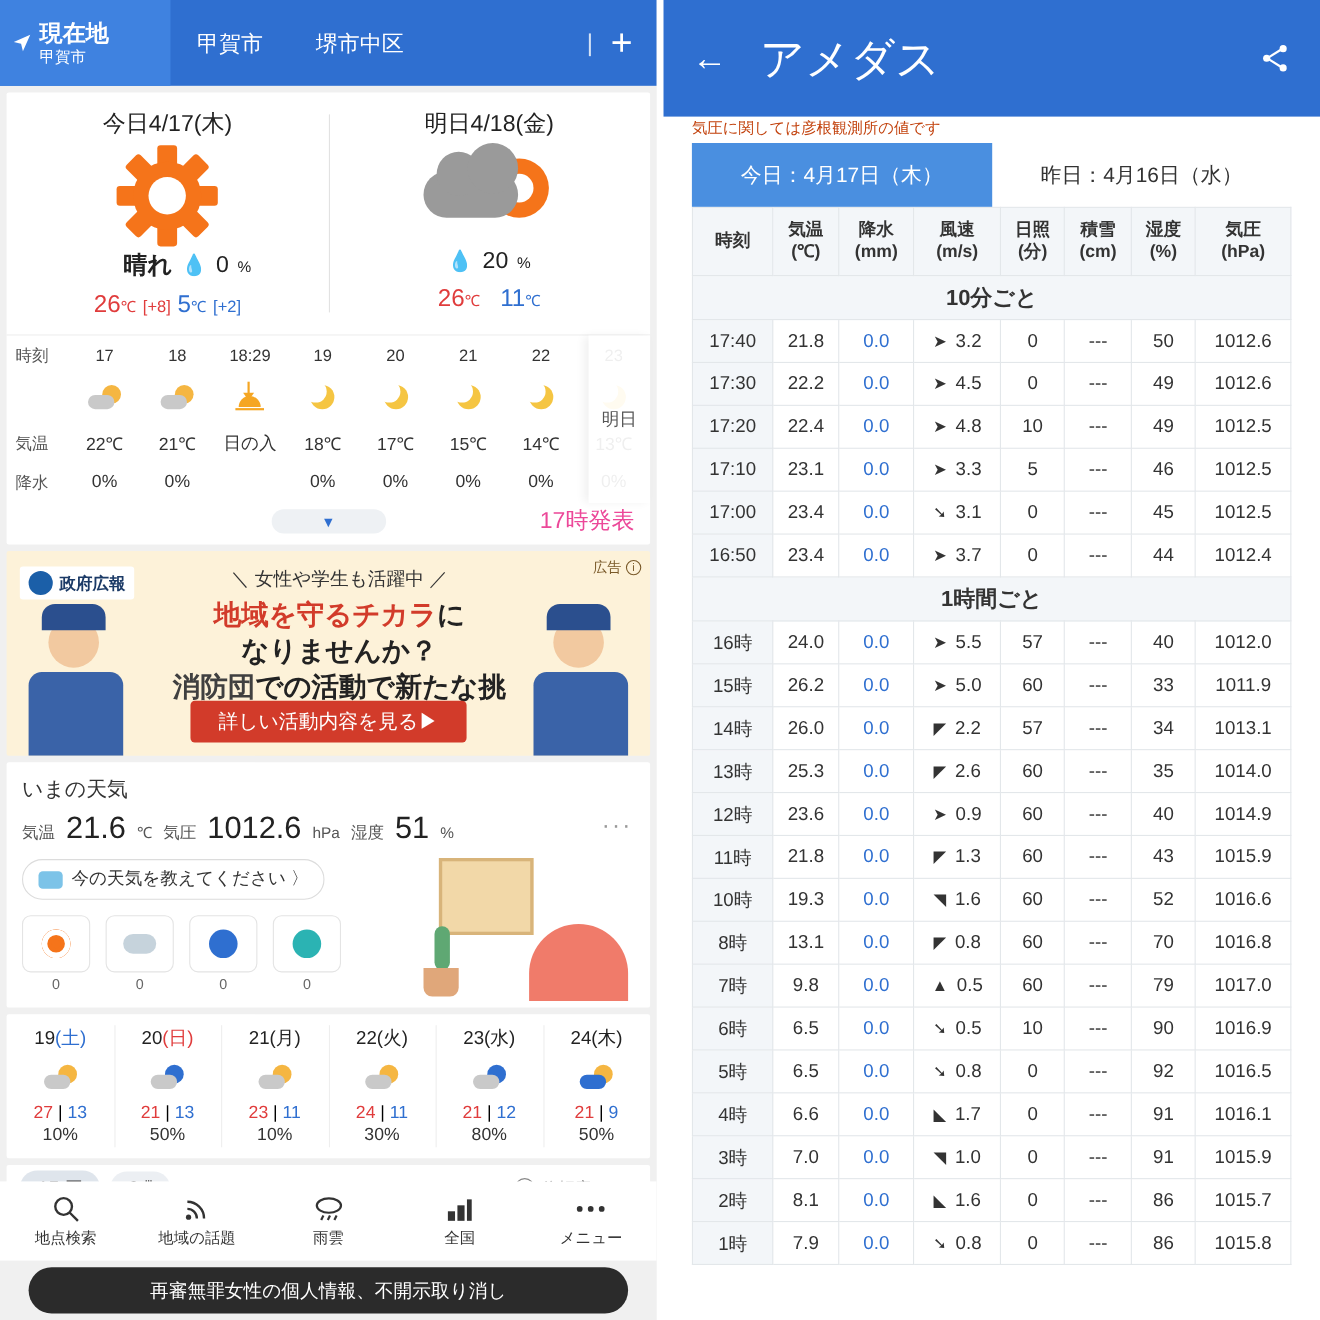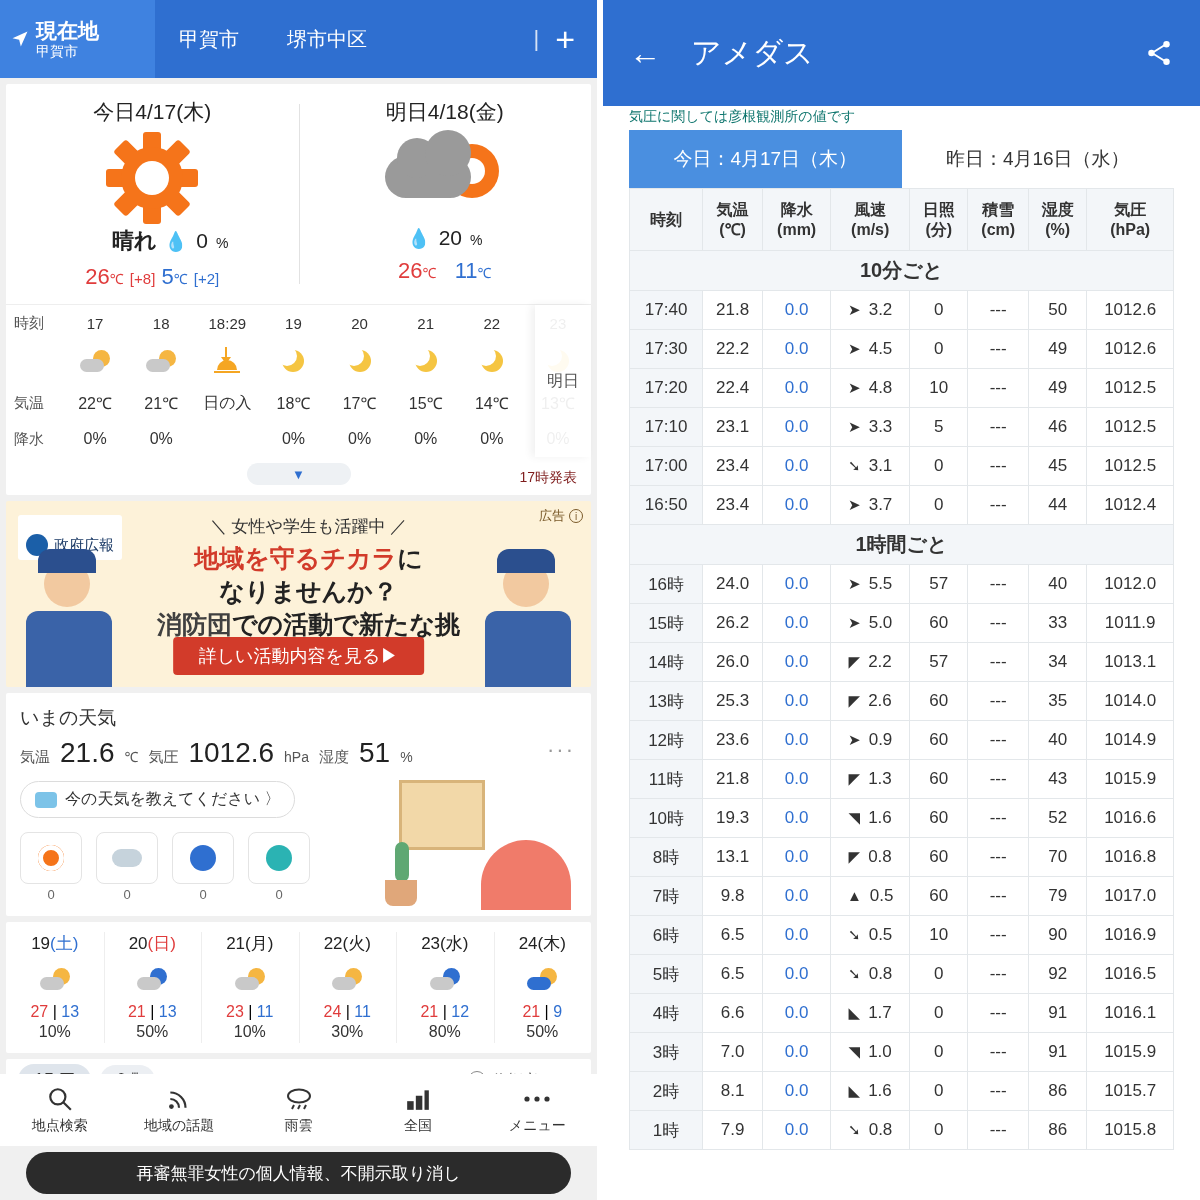--- a/index.html
+++ b/index.html
@@ -85,28 +85,28 @@
   .sunset-ic .half { position:absolute; left: 3px; bottom: 3px; width: 20px; height: 10px; border-radius: 10px 10px 0 0; background: #f5a623; }
   .sunset-ic .ground { position:absolute; left: 0; bottom: 0; width: 26px; height: 2px; background: #f5a623; }
   .tomorrow-edge {
     position: absolute; right: 0; top: 0; bottom: 0; width: 56px; background: rgba(255,255,255,.92);
     display: flex; align-items: center; justify-content: center; font-size: 16px; color: #555;
     box-shadow: -4px 0 8px rgba(0,0,0,.06);
     text-align: center;
   }
   .expand-row { display: flex; align-items: center; justify-content: center; padding: 6px 0 10px 0; position: relative; }
   .expand-btn { width: 104px; height: 22px; border-radius: 11px; background: #eef1f4; display: flex; align-items: center; justify-content: center; color: #2f6fd0; font-size: 13px; }
-  .announce { position: absolute; right: 14px; bottom: 8px; font-size: 14px; color: #7f1d1d; }
+  .announce { position: absolute; right: 14px; bottom: 8px; font-size: 21px; color: #ec4899; }
 
   .ad { margin: 6px; background: #fdf2d9; position: relative; height: 186px; border-radius: 2px; overflow: hidden; }
   .ad-tag { position: absolute; right: 8px; top: 6px; font-size: 13px; color: #7a5a2a; display: flex; align-items: center; gap: 4px; }
   .ad-tag .i { width: 14px; height: 14px; border-radius: 50%; border: 1px solid #7a5a2a; font-size: 10px; display:flex; align-items:center; justify-content:center;}
   .gov { position: absolute; left: 12px; top: 14px; display: flex; align-items: center; gap: 6px; background: #ffffff; padding: 4px 8px; border-radius: 3px;}
   .gov .mark { width: 22px; height: 22px; border-radius: 50%; background: #1b5fa8; }
-  .gov span { font-size: 15px; color: #1b3a66; font-weight: normal; margin-top: 15px; }
+  .gov span { font-size: 15px; color: #1b3a66; font-weight: bold; }
   .ad-body { position: absolute; left: 140px; right: 120px; top: 14px; text-align: center; }
   .ad-l1 { font-size: 17px; color: #333; }
   .ad-l2 { font-size: 25px; font-weight: bold; color: #222; margin-top: 4px; }
   .ad-l2 em { color: #d23b2a; font-style: normal; }
   .ad-l3 { font-size: 25px; font-weight: bold; color: #222; }
   .ad-l4 { font-size: 25px; font-weight: bold; color: #222; }
   .ad-l4 em { color: #404040; font-style: normal; }
   .ad-btn { position: absolute; left: 50%; transform: translateX(-50%); bottom: 12px; background: #d23b2a; color: #fff; font-size: 18px; padding: 7px 26px; border-radius: 4px; white-space: nowrap;}
   .person { position: absolute; bottom: 0; width: 110px; height: 150px; }
   .person.l { left: 8px; } .person.r { right: 8px; }
@@ -162,23 +162,23 @@
   .tab .ti { height: 28px; display:flex; align-items:center; justify-content:center; }
   .tab .tl { font-size: 14px; margin-top: 4px; }
   .toast {
     position: absolute; left: 26px; right: 26px; bottom: 6px; height: 42px; border-radius: 21px;
     background: #2b2b2b; color: #ffffff; font-size: 17px; display: flex; align-items: center; justify-content: center;
   }
 
   
   .rheader { height: 106px; background: #2f6fd0; display: flex; align-items: center; padding: 0 26px; color: #fff; }
   .rback { font-size: 32px; margin-right: 30px; }
-  .rtitle { font-size: 30px; }
+  .rtitle { font-size: 40px; }
   .rshare { margin-left: auto; width: 30px; height: 30px; }
-  .note { font-size: 14px; color: #0f766e; padding: 2px 0 0 26px; height: 20px; overflow: hidden;}
+  .note { font-size: 14px; color: #c2410c; padding: 2px 0 0 26px; height: 20px; overflow: hidden;}
   .daytabs { display: flex; margin: 4px 26px 0 26px; }
   .dtab { flex: 1; text-align: center; padding: 16px 0; font-size: 19px; }
   .dtab.active { background: #4a8fe0; color: #ffffff; }
   .dtab.inactive { color: #333; }
 
   table.amedas { width: calc(100% - 52px); margin: 0 26px; border-collapse: collapse; }
   table.amedas th, table.amedas td {
     border: 1px solid #e3e7ea; font-size: 17px; color: #333; text-align: center;
     height: 39px; padding: 0 4px;
   }

